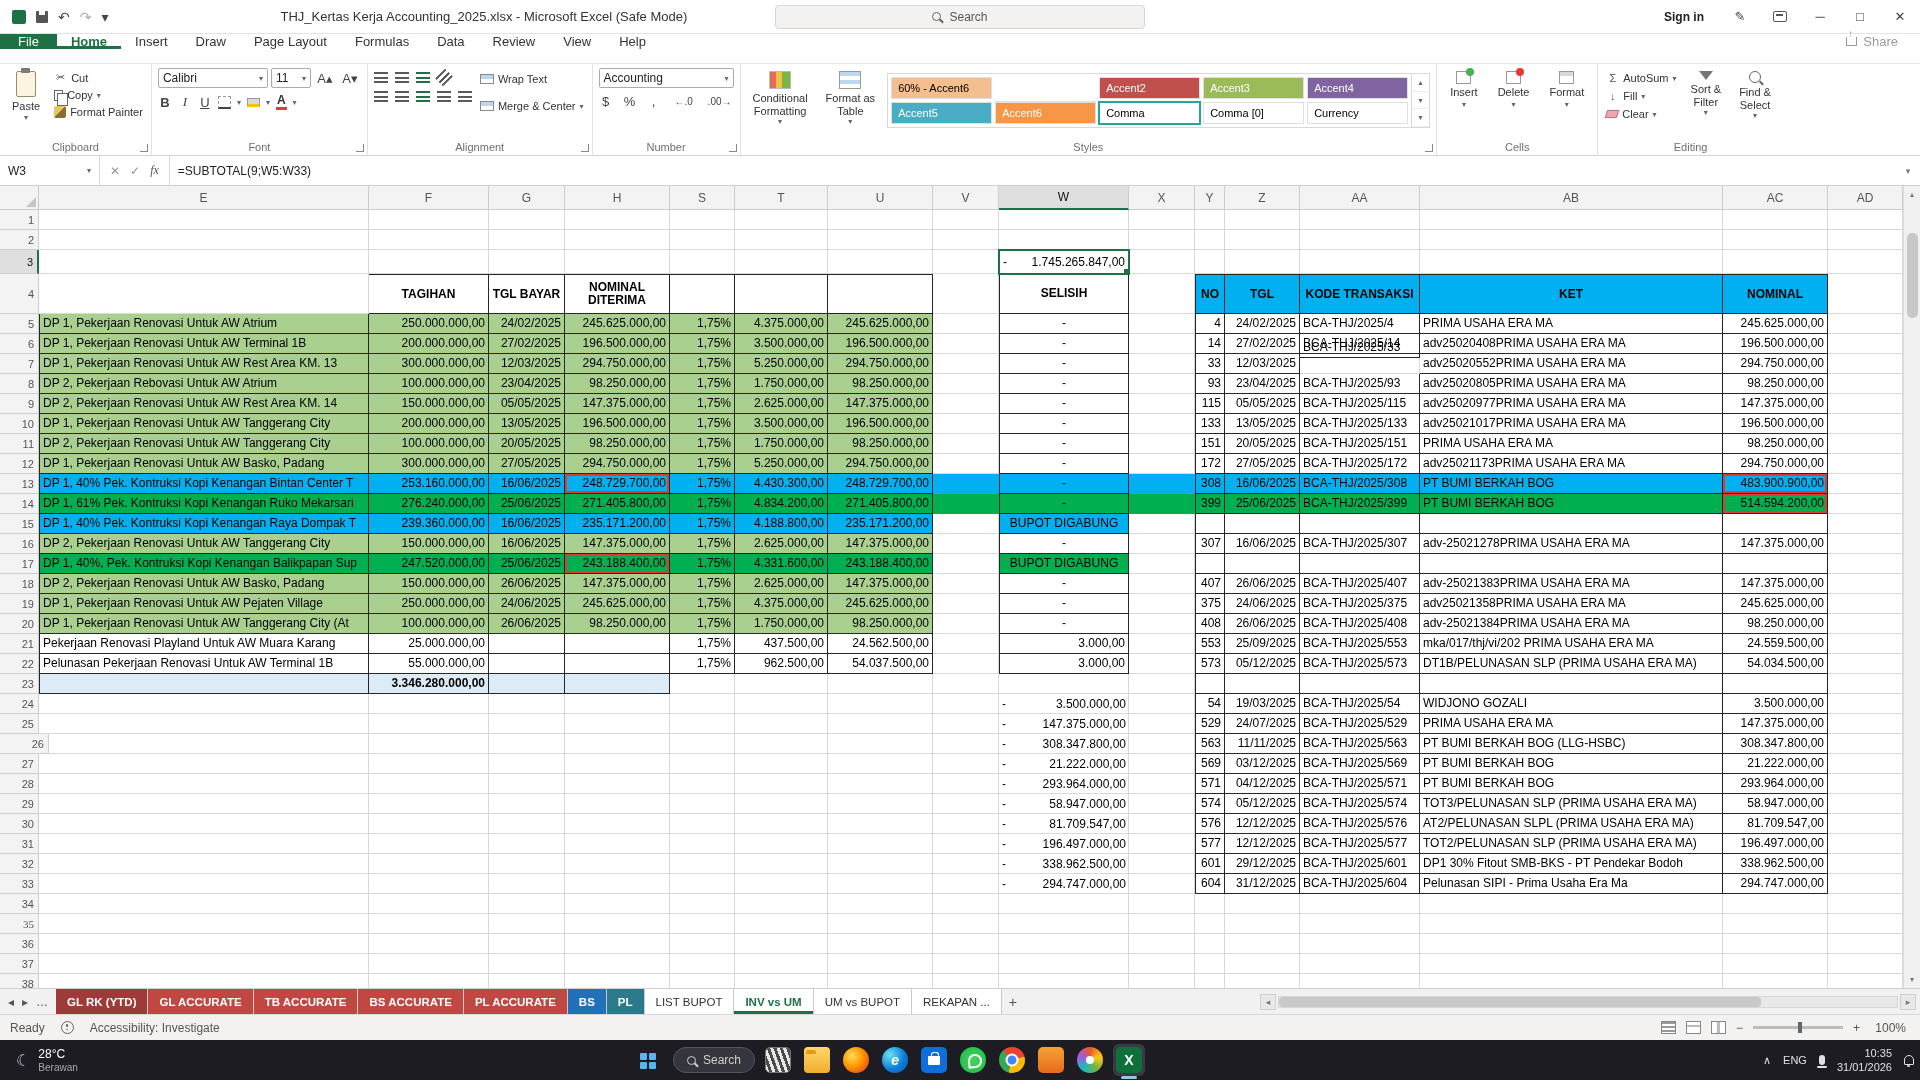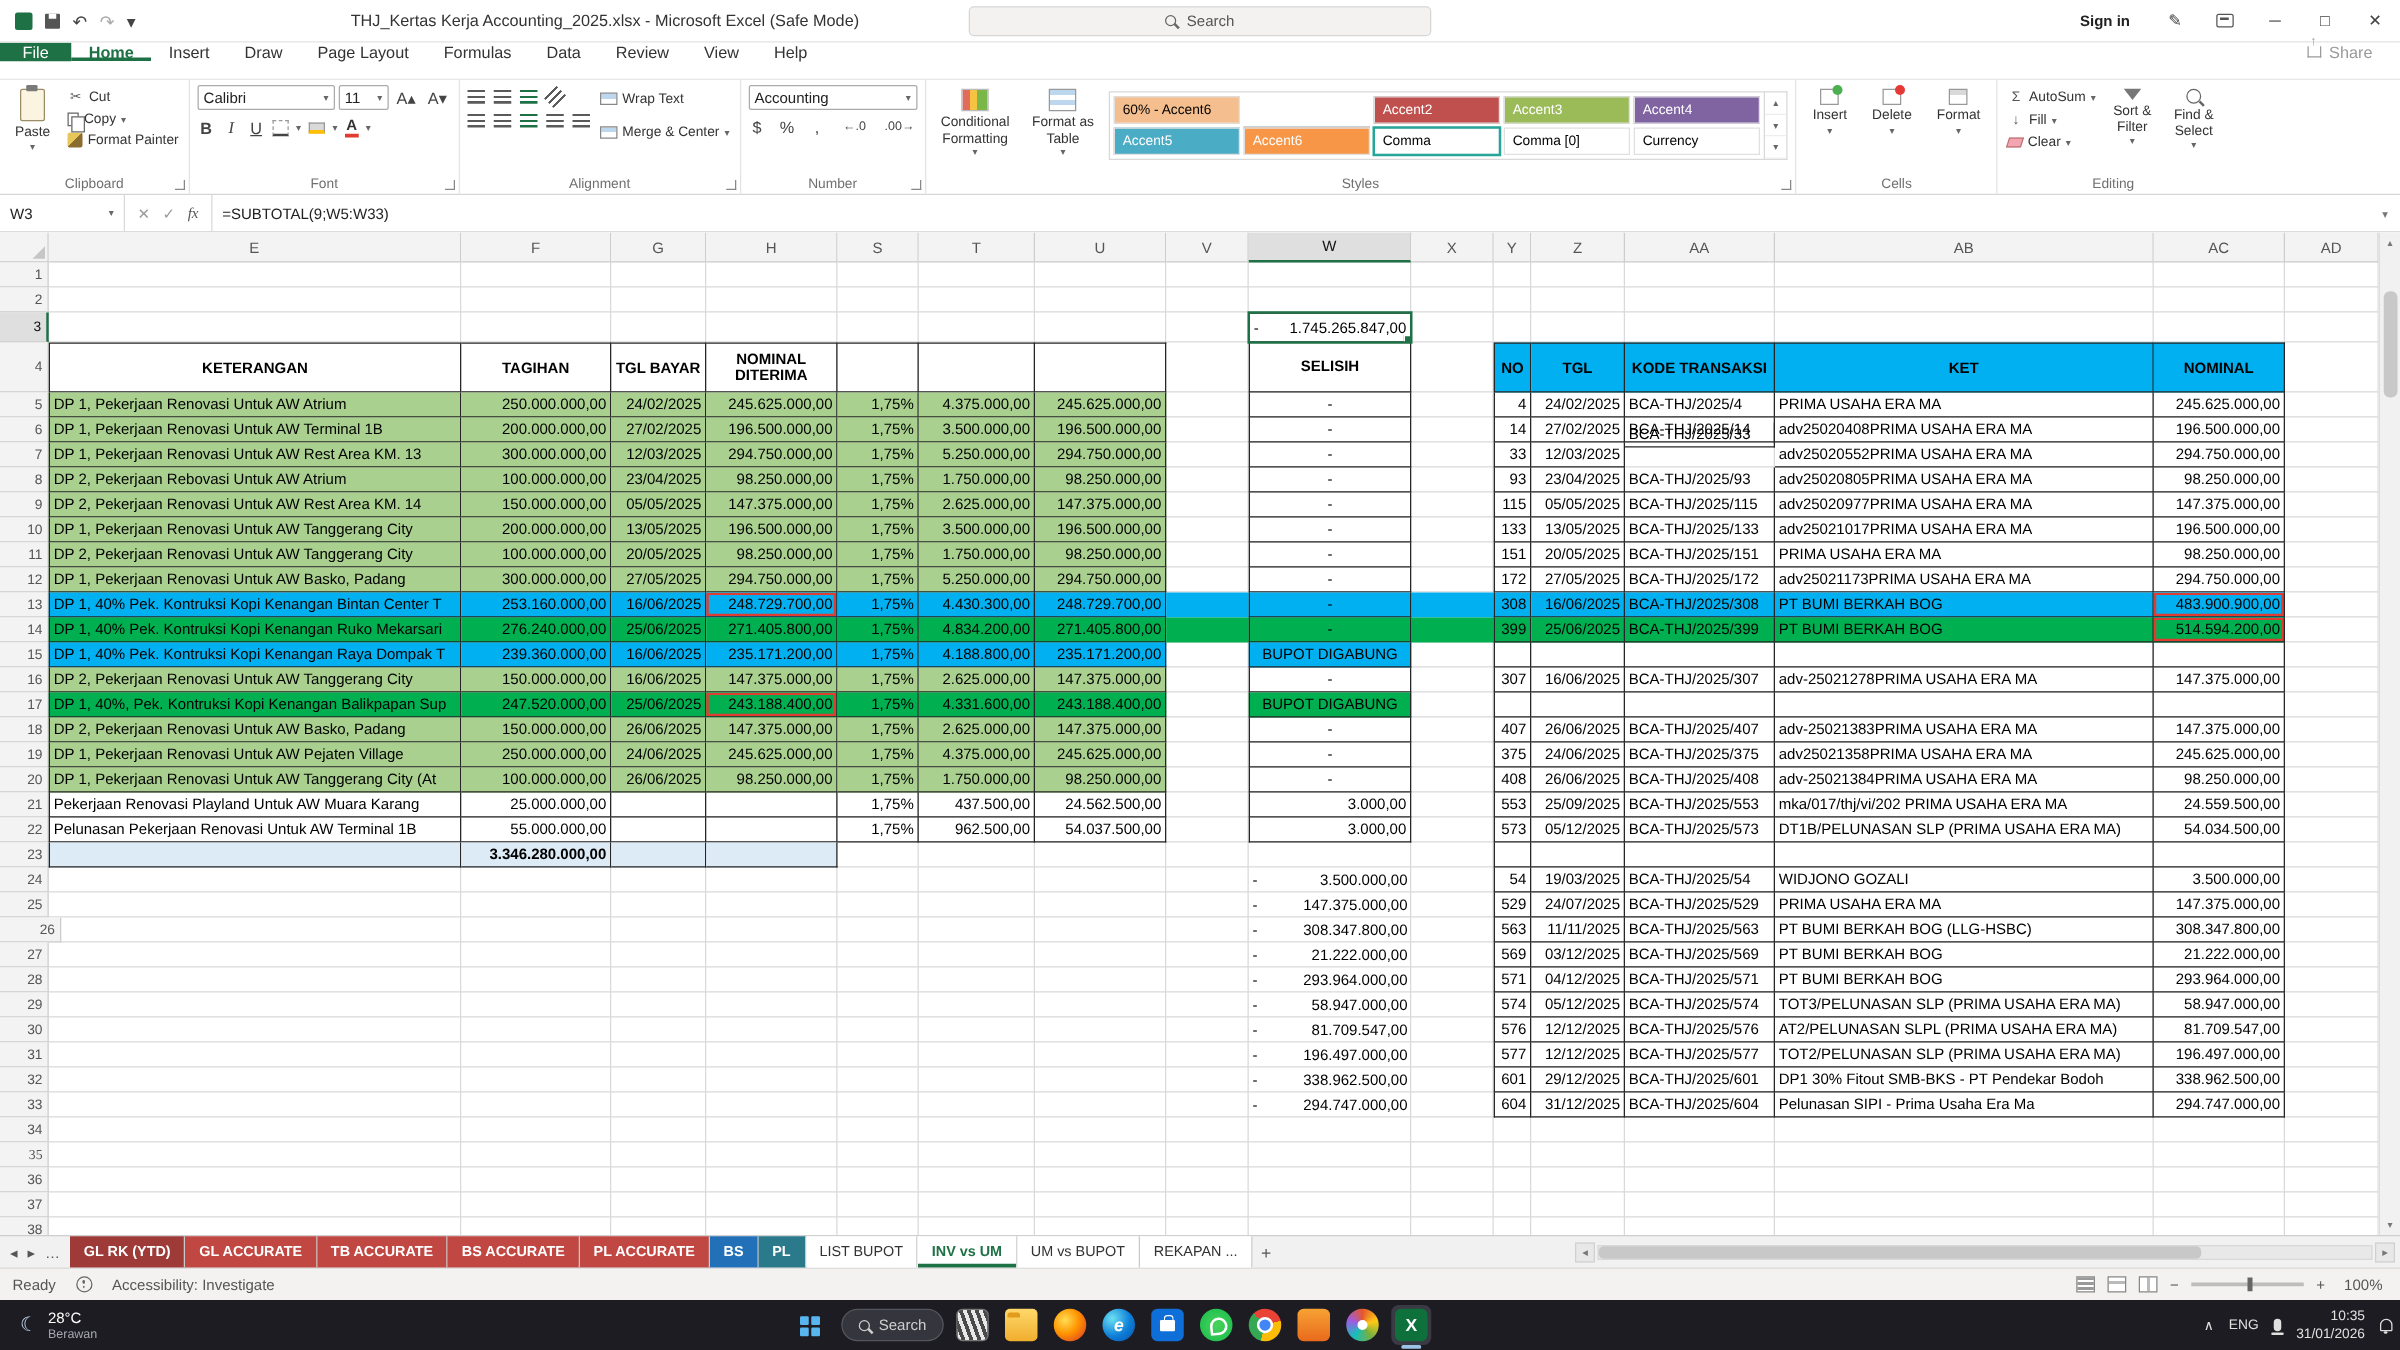--- a/index.html
+++ b/index.html
@@ -578,21 +578,20 @@
         <div class="grh" style="left: 0px; top: 688px; width: 39px; height: 20px;">33</div>
         <div class="grh" style="left: 0px; top: 708px; width: 39px; height: 20px;">34</div>
         <div class="grh" style="left: 0px; top: 728px; width: 39px; height: 20px; font-family: Liberation Serif, serif;">35</div>
         <div class="grh" style="left: 0px; top: 748px; width: 39px; height: 20px;">36</div>
         <div class="grh" style="left: 0px; top: 768px; width: 39px; height: 20px;">37</div>
         <div class="grh" style="left: 0px; top: 788px; width: 39px; height: 20px;">38</div>
         <div class="cell acct br bb blft btp selcell" style="left: 999px; top: 64px; width: 130px; height: 24px;">
           <span>-</span>
           <span>1.745.265.847,00</span>
         </div>
-        <div class="cell hdr br bb blft btp" style="left: 39px; top: 88px; width: 330px; height: 40px;">KETERANGAN</div>
         <div class="cell hdr br bb btp" style="left: 369px; top: 88px; width: 120px; height: 40px;">TAGIHAN</div>
         <div class="cell hdr br bb btp wrap" style="left: 489px; top: 88px; width: 76px; height: 40px;">TGL BAYAR</div>
         <div class="cell hdr br bb btp wrap" style="left: 565px; top: 88px; width: 105px; height: 40px;">NOMINAL DITERIMA</div>
         <div class="cell br bb btp" style="left: 670px; top: 88px; width: 65px; height: 40px;"></div>
         <div class="cell br bb btp" style="left: 735px; top: 88px; width: 93px; height: 40px;"></div>
         <div class="cell br bb btp" style="left: 828px; top: 88px; width: 105px; height: 40px;"></div>
         <div class="cell hdr br bb blft" style="left: 999px; top: 88px; width: 130px; height: 40px;">SELISIH</div>
         <div class="cell hdrblue br bb blft btp" style="left: 1195px; top: 88px; width: 30px; height: 40px;">NO</div>
         <div class="cell hdrblue br bb btp" style="left: 1225px; top: 88px; width: 75px; height: 40px;">TGL</div>
         <div class="cell hdrblue br bb btp" style="left: 1300px; top: 88px; width: 120px; height: 40px;">KODE TRANSAKSI</div>
@@ -710,21 +709,21 @@
         <div class="cell cy br bb num" style="left: 735px; top: 288px; width: 93px; height: 20px;">4.430.300,00</div>
         <div class="cell cy br bb num" style="left: 828px; top: 288px; width: 105px; height: 20px;">248.729.700,00</div>
         <div class="cell cy" style="left: 933px; top: 288px; width: 66px; height: 20px;"></div>
         <div class="cell cy" style="left: 1129px; top: 288px; width: 66px; height: 20px;"></div>
         <div class="cell cy br bb blft ctr" style="left: 999px; top: 288px; width: 130px; height: 20px;">-</div>
         <div class="cell cy br bb blft num" style="left: 1195px; top: 288px; width: 30px; height: 20px;">308</div>
         <div class="cell cy br bb num" style="left: 1225px; top: 288px; width: 75px; height: 20px;">16/06/2025</div>
         <div class="cell cy br bb" style="left: 1300px; top: 288px; width: 120px; height: 20px;">BCA-THJ/2025/308</div>
         <div class="cell cy br bb" style="left: 1420px; top: 288px; width: 303px; height: 20px;">PT BUMI BERKAH BOG</div>
         <div class="cell cy br bb num redbox" style="left: 1723px; top: 288px; width: 105px; height: 20px;">483.900.900,00</div>
-        <div class="cell gr br bb blft" style="left: 39px; top: 308px; width: 330px; height: 20px;">DP 1, 40% Pek. Kontruksi Kopi Kenangan Ruko Mekarsari</div>
+        <div class="cell gr br bb blft" style="left: 39px; top: 308px; width: 330px; height: 20px;">DP 1, 61% Pek. Kontruksi Kopi Kenangan Ruko Mekarsari</div>
         <div class="cell gr br bb num" style="left: 369px; top: 308px; width: 120px; height: 20px;">276.240.000,00</div>
         <div class="cell gr br bb num" style="left: 489px; top: 308px; width: 76px; height: 20px;">25/06/2025</div>
         <div class="cell gr br bb num" style="left: 565px; top: 308px; width: 105px; height: 20px;">271.405.800,00</div>
         <div class="cell gr br bb num" style="left: 670px; top: 308px; width: 65px; height: 20px;">1,75%</div>
         <div class="cell gr br bb num" style="left: 735px; top: 308px; width: 93px; height: 20px;">4.834.200,00</div>
         <div class="cell gr br bb num" style="left: 828px; top: 308px; width: 105px; height: 20px;">271.405.800,00</div>
         <div class="cell gr" style="left: 933px; top: 308px; width: 66px; height: 20px;"></div>
         <div class="cell gr" style="left: 1129px; top: 308px; width: 66px; height: 20px;"></div>
         <div class="cell gr br bb blft ctr" style="left: 999px; top: 308px; width: 130px; height: 20px;">-</div>
         <div class="cell gr br bb blft num" style="left: 1195px; top: 308px; width: 30px; height: 20px;">399</div>

